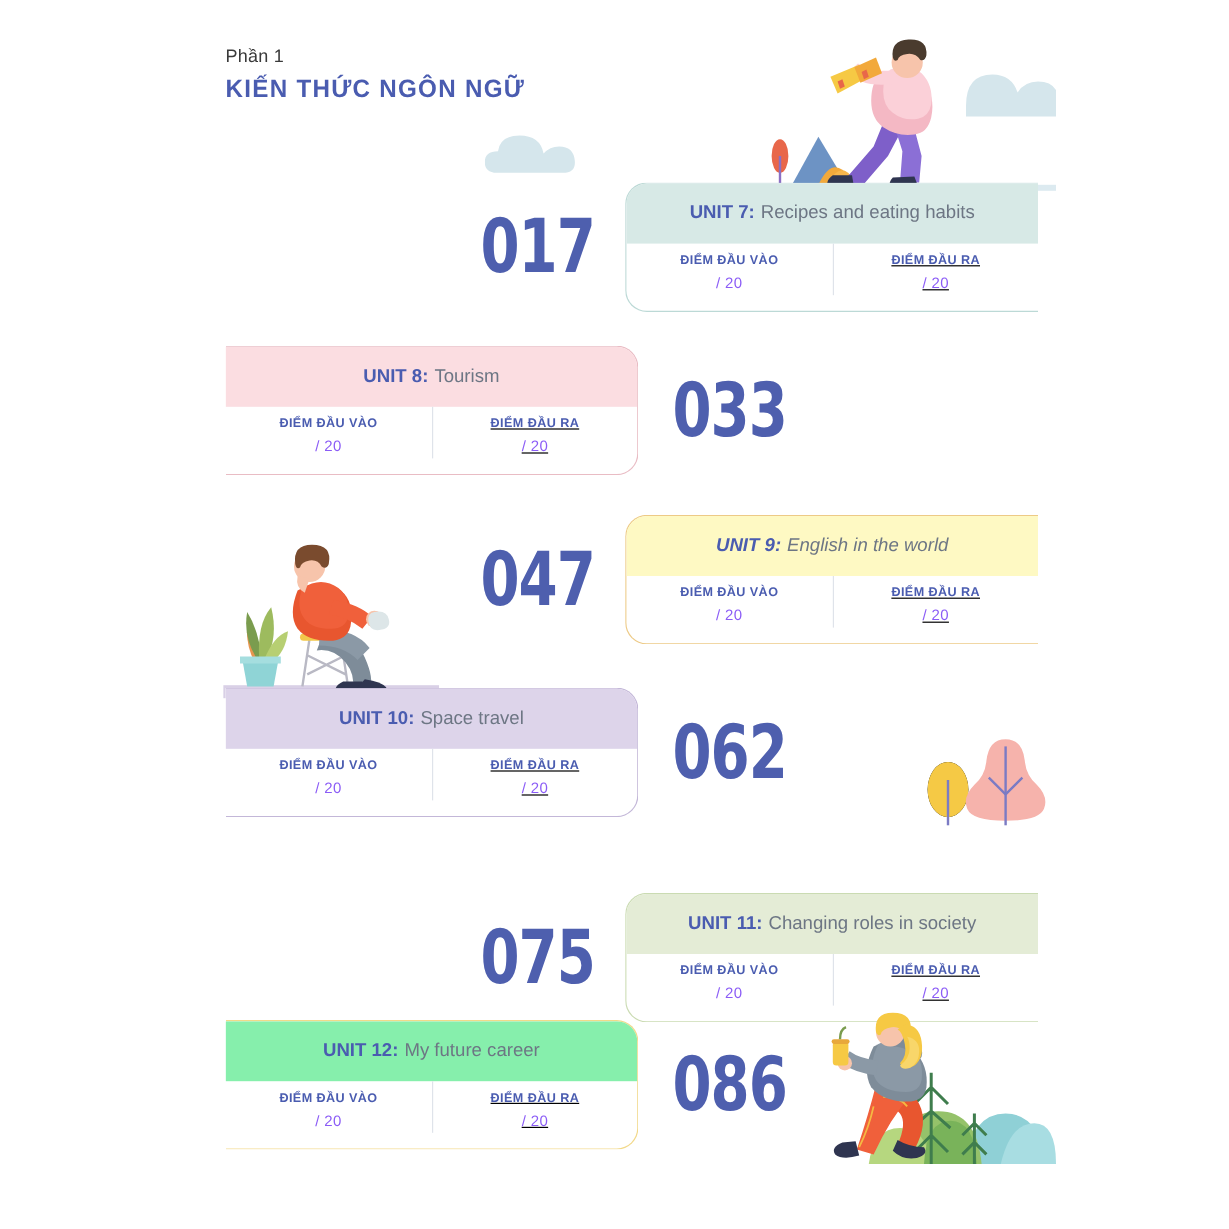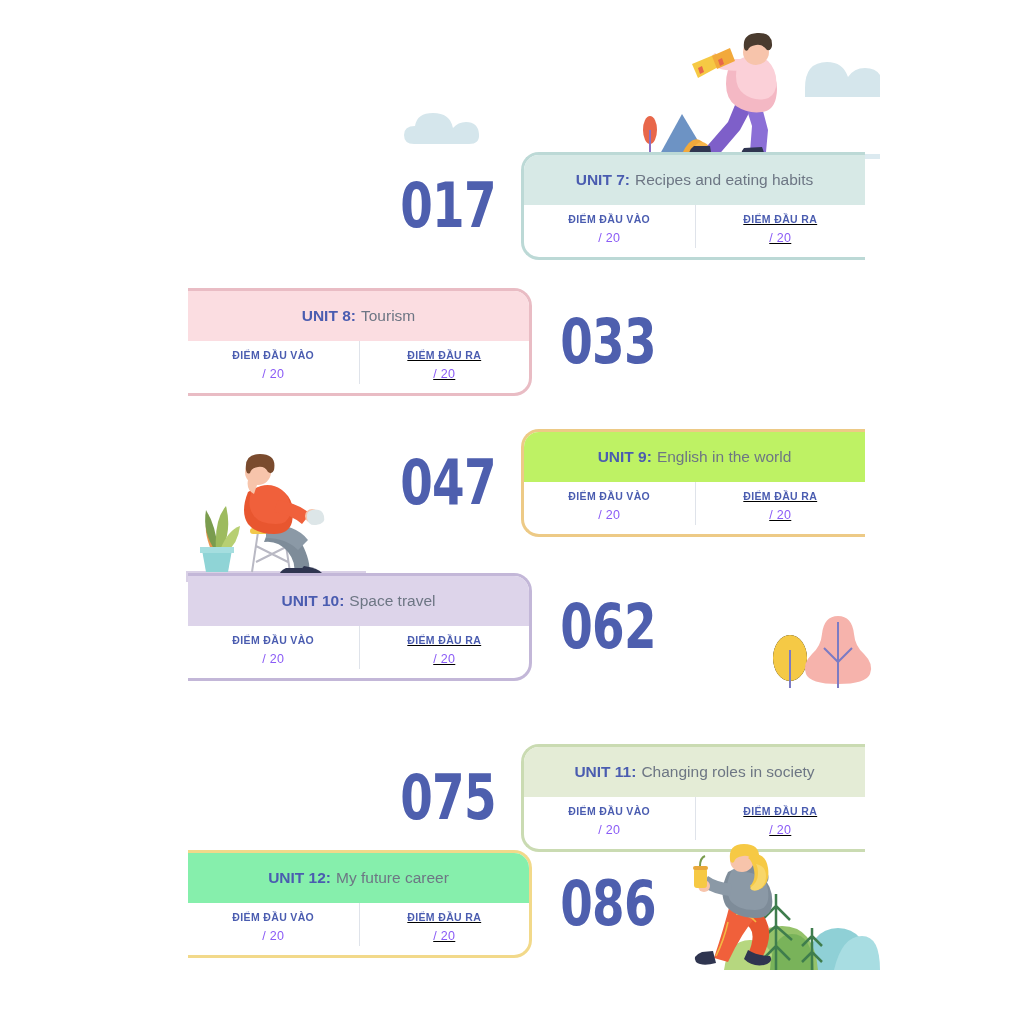--- a/index.html
+++ b/index.html
@@ -55,21 +55,21 @@
     z-index: 5;
   }
 
   .card {
     position: absolute;
     top: 0;
     width: 344px;
     height: 108px;
     background: #ffffff;
     box-sizing: border-box;
-    border: 3px solid #d946ef;
+    border: 1px solid #d946ef;
     overflow: hidden;
   }
   .card.right {
     left: 521px;
     border-radius: 18px 0 0 18px;
     border-right: none;
   }
   .card.left {
     left: 188px;
     border-radius: 0 18px 18px 0;
@@ -160,20 +160,24 @@
     z-index: 2;
     pointer-events: none;
   }
   .illus.front { z-index: 7; }
 </style>
 </head>
 <body>
 
 <div class="page">
 
+  <div class="header">
+    <div class="header-kicker">Phần 1</div>
+    <div class="header-title">KIẾN THỨC NGÔN NGỮ</div>
+  </div>
 
   <svg class="illus" style="left:630px; top:26px;" width="250" height="146" viewBox="0 0 250 146">
     <path d="M175 62 q0-26 22-26 q16 0 21 15 q6-9 17-9 q18 0 18 20 l0 9 l-78 0 z" fill="#d5e6ec"></path>
     <path d="M118 57 q0-17 15-17 q11 0 15 11 q4-6 12-6 q12 0 12 13 l0 7 l-54 0 z" fill="#d5e6ec" opacity="0"></path>
     <rect x="0" y="128" width="250" height="5" fill="#dceaf0"></rect>
     <path d="M30 128 L52 88 L76 128 z" fill="#6d93c4"></path>
     <path d="M52 128 q12-26 26-6 q6 12 6 34 l-36 0 z" fill="#f2a93b"></path>
     <path d="M60 128 q10-22 22-4 q5 10 5 32 l-30 0 z" fill="#f7b64c"></path>
     <ellipse cx="20" cy="104" rx="7" ry="14" fill="#e8674a"></ellipse>
     <rect x="19" y="104" width="2" height="25" fill="#8b6fc4"></rect>
@@ -316,21 +320,21 @@
           <span class="score-label">ĐIỂM ĐẦU RA</span>
           <span class="score-slash">/ 20</span>
         </div>
       </div>
     </div>
   </div>
 
   <div class="row" style="top:429px;">
     <div class="pagenum on-left">047</div>
     <div class="card right" style="border-color:#edca86;">
-      <div class="card-head" style="background:#bef264;">
+      <div class="card-head" style="background:#fef9c3;font-style:italic;">
         <span class="u">UNIT 9:</span>
         <span class="t">English in the world</span>
       </div>
       <div class="card-body">
         <div class="score-col">
           <span class="score-label">ĐIỂM ĐẦU VÀO</span>
           <span class="score-slash">/ 20</span>
         </div>
         <div class="score-col">
           <span class="score-label">ĐIỂM ĐẦU RA</span>

